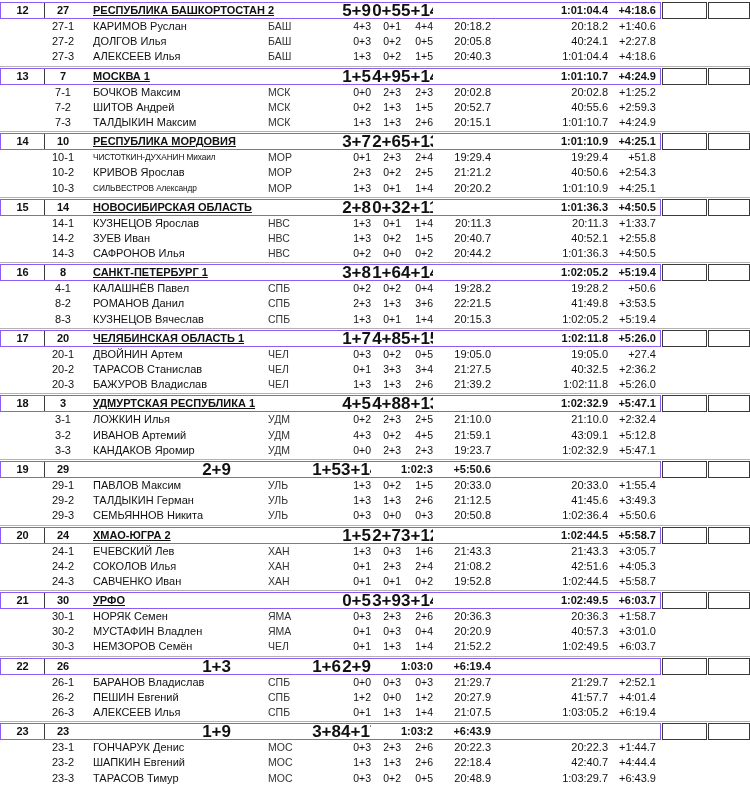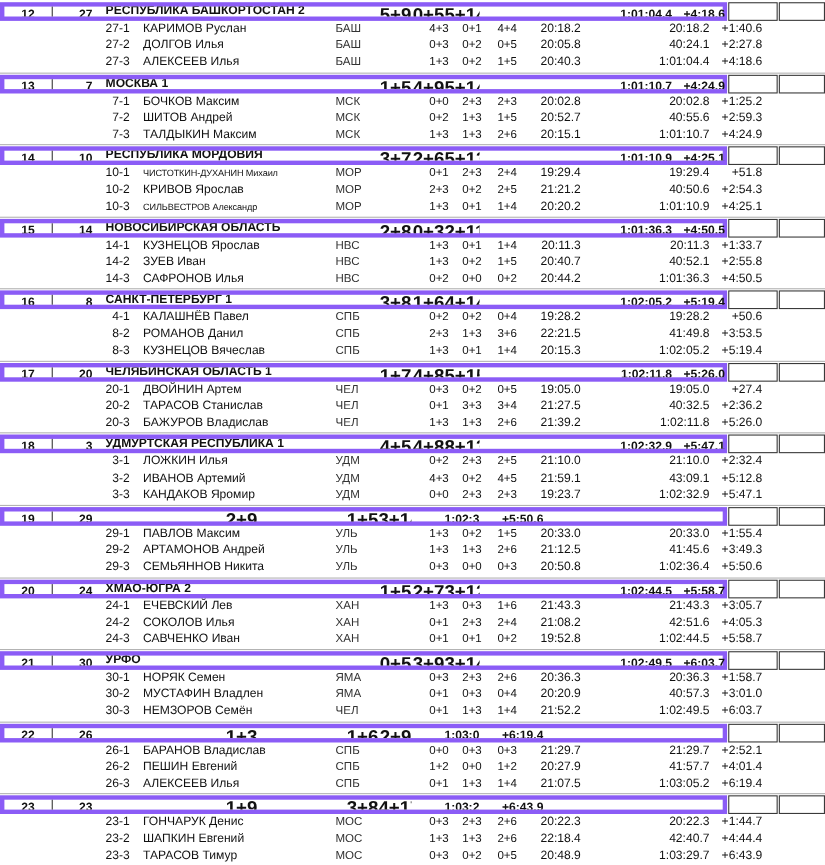--- a/index.html
+++ b/index.html
@@ -3,35 +3,35 @@
 <meta charset="utf-8">
 <style>
   html,body{margin:0;padding:0;background:#fff;}
   body{width:750px;font-family:"Liberation Sans","DejaVu Sans",sans-serif;color:#111;
        -webkit-font-smoothing:antialiased;}
   .page{width:750px;padding-top:2px;box-sizing:border-box;}
   .block{margin-bottom:1px;padding-bottom:1px;border-bottom:1px solid #b3b3b3;}
   .header-row{display:flex;height:17px;}
   .team-box{display:grid;
      grid-template-columns:44px 36px 150px 110px 30px 30px 32px 58px 117px 48px;
-     width:661px;box-sizing:border-box;border:4px solid #8b5cf6;
+     width:661px;box-sizing:border-box;border:1px solid #8b5cf6;
      font-weight:bold;font-size:11px;line-height:15px;padding-right:4px;background:#fff;}
   .extra-cell{box-sizing:border-box;border:1px solid #3a3a3a;background:#fff;height:17px;}
   .extra-cell.a{width:45px;margin-left:1px;}
   .extra-cell.b{width:42px;margin-left:1px;}
   .row{display:grid;
      grid-template-columns:44px 36px 150px 110px 30px 30px 32px 58px 117px 48px;
      width:661px;box-sizing:border-box;padding-left:1px;padding-right:4px;
-     height:15.2px;line-height:15.2px;font-size:11px;margin-left:37px;}
+     height:15.2px;line-height:15.2px;font-size:11px;}
   .c{overflow:hidden;white-space:nowrap;}
   .c-rank{text-align:center;}
   .hdr .c-rank{border-right:1px solid #3a3a3a;}
-  .c-bib{text-align:right;}
+  .c-bib{text-align:center;}
   .c-name{padding-left:12px;display:flex;align-items:center;}
-  .team-name{grid-column:3 / 5;}
+  .team-name{grid-column:3 / 5;text-decoration:underline;}
   .c-region{font-size:10.5px;color:#333;padding-left:37px;}
   .c-p{text-align:right;font-size:10.5px;}
   .hdr .c-p{font-size:17px;font-weight:bold;}
   .c-time{text-align:right;}
   .condensed{font-size:8.3px;letter-spacing:-0.1px;}
 </style>
 </head>
 <body>
 
 <main class="page">
@@ -429,21 +429,21 @@
         <div class="c c-p">1+3</div>
         <div class="c c-p">0+2</div>
         <div class="c c-p">1+5</div>
         <div class="c c-time">20:33.0</div>
         <div class="c c-time">20:33.0</div>
         <div class="c c-time">+1:55.4</div>
       </div>
       <div class="row">
         <div class="c c-rank"></div>
         <div class="c c-bib">29-2</div>
-        <div class="c c-name">АРТАМОНОВ Андрей</div>
+        <div class="c c-name">ТАЛДЫКИН Герман</div>
         <div class="c c-region">УЛЬ</div>
         <div class="c c-p">1+3</div>
         <div class="c c-p">1+3</div>
         <div class="c c-p">2+6</div>
         <div class="c c-time">21:12.5</div>
         <div class="c c-time">41:45.6</div>
         <div class="c c-time">+3:49.3</div>
       </div>
       <div class="row">
         <div class="c c-rank"></div>

